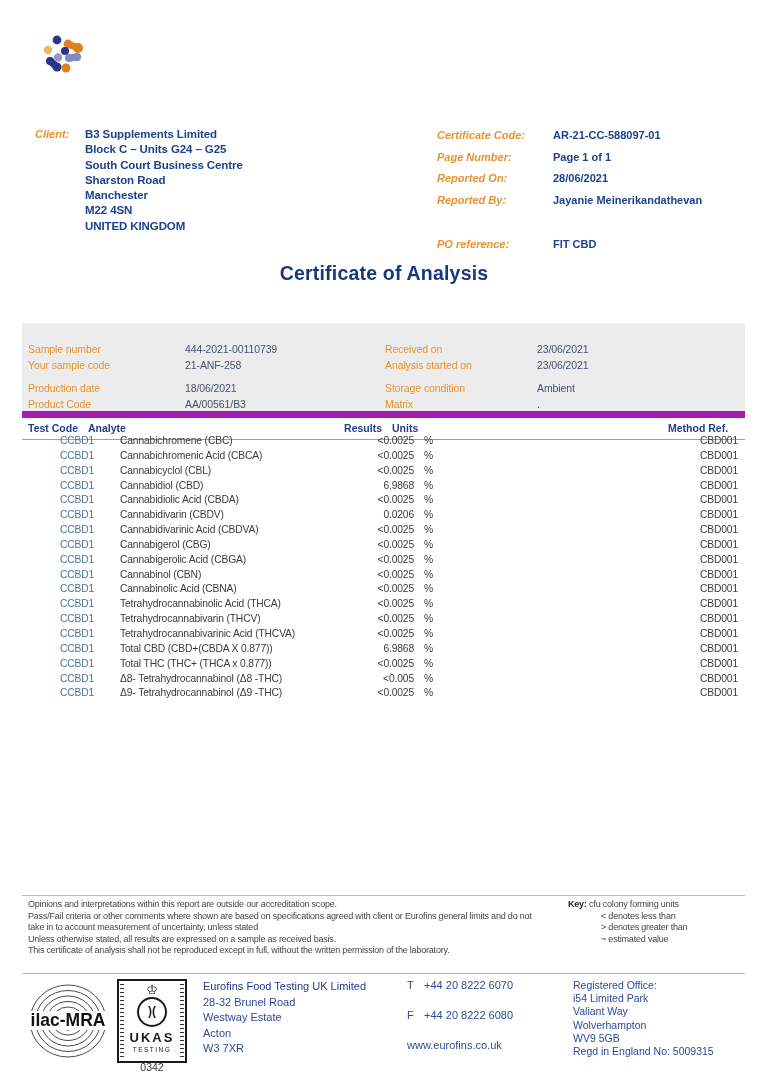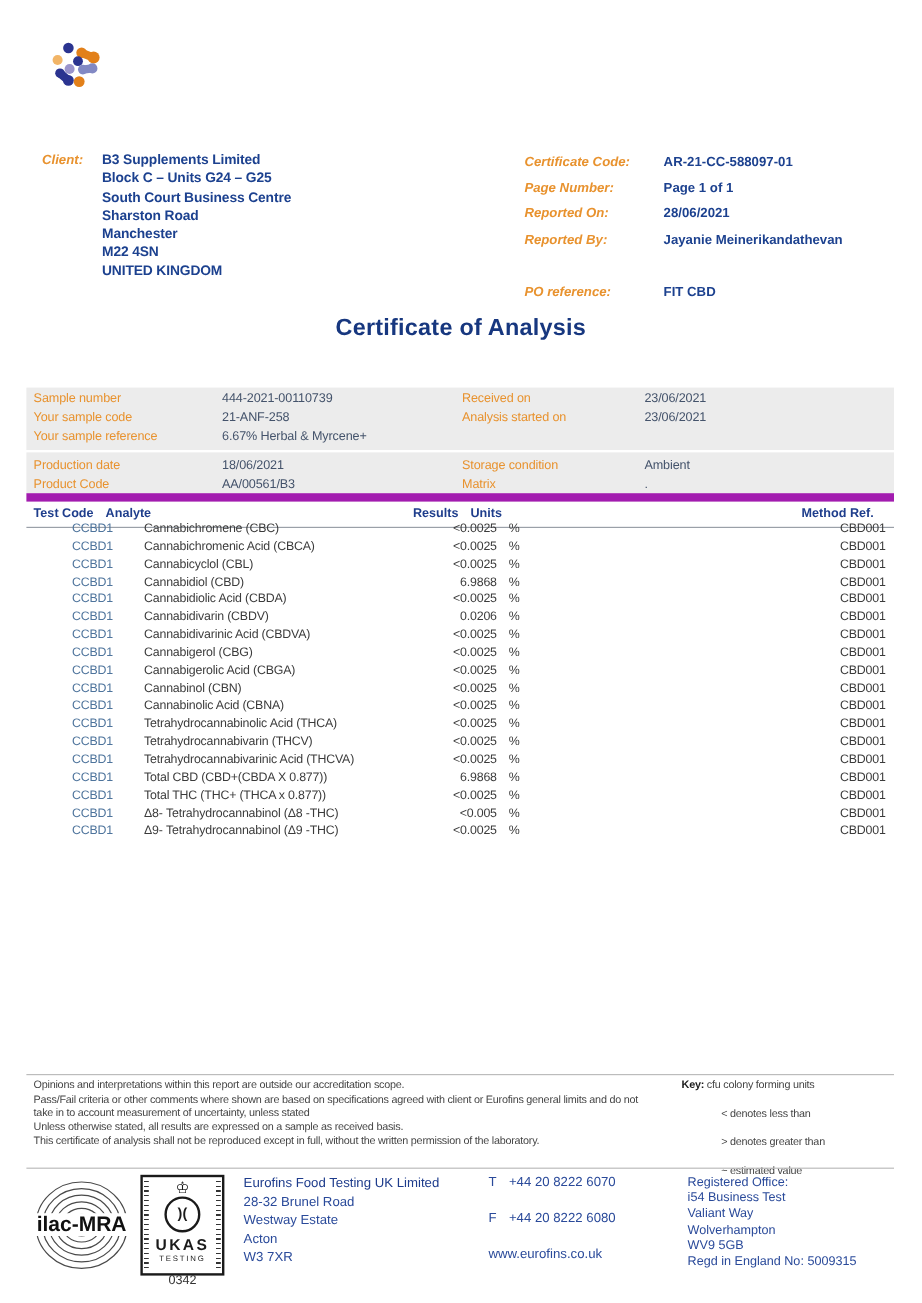--- a/index.html
+++ b/index.html
@@ -20,21 +20,21 @@
   .meta-label{display:inline-block;width:112px;font-weight:bold;font-style:italic;color:#e8922e;}
   .meta-value{position:absolute;left:116px;top:0;font-weight:bold;color:#1c418f;white-space:nowrap;}
 
   
   .doc-title{position:absolute;left:0;top:262px;width:768px;text-align:center;
              font-size:19.5px;font-weight:bold;color:#17377f;letter-spacing:0.2px;}
 
   
   .band{position:absolute;left:22px;width:723px;background:#ececec;font-size:10.5px;
         letter-spacing:-0.1px;}
-  .band1{top:323px;height:51px;padding-top:1px;}
+  .band1{top:323px;height:51px;padding-top:18px;}
   .band2{top:377px;height:31px;padding-top:3px;}
   .band-row{display:grid;grid-template-columns:157px 200px 152px 1fr;padding-left:6px;
             height:16.2px;line-height:16.2px;}
   .b-label{color:#e8922e;}
   .b-value{color:#44536b;white-space:nowrap;}
 
   
   .table-header{position:absolute;left:22px;top:411px;width:723px;height:21px;
                 border-top:7px solid #a21caf;border-bottom:1px solid #9aa0a8;
                 font-size:10.5px;font-weight:bold;color:#1f3e8c;}
@@ -52,21 +52,21 @@
 
   
   .sep{position:absolute;left:22px;width:723px;height:0;border-top:1px solid #bcbcbc;}
   .sep1{top:895px;}
   .sep2{top:973px;}
   .disclaimer{position:absolute;left:28px;top:899px;font-size:9px;color:#454545;
               line-height:11.6px;letter-spacing:-0.2px;white-space:nowrap;}
   .key-block{position:absolute;left:568px;top:899px;font-size:9px;color:#454545;
              line-height:11.6px;letter-spacing:-0.2px;}
   .key-label{font-weight:bold;color:#1a1a1a;}
-  .key-indent{padding-left:33px;margin-top:12px;}
+  .key-indent{padding-left:33px;}
 
   
   .ilac{position:absolute;left:26px;top:982px;}
   .ukas{position:absolute;left:117px;top:979px;width:66px;height:80px;
         border:2px solid #1a1a1a;background:#fff;text-align:center;}
   .ukas::before,.ukas::after{content:"";position:absolute;top:3px;bottom:3px;width:4px;
         background:repeating-linear-gradient(to bottom,#333 0 1px,transparent 1px 4px);}
   .ukas::before{left:1px;} .ukas::after{right:1px;}
   .ukas-crown{font-size:13px;line-height:14px;color:#1a1a1a;margin-top:2px;}
   .ukas-circle{width:26px;height:26px;border:2px solid #1a1a1a;border-radius:50%;
@@ -386,20 +386,20 @@
     </div>
     <div class="f-contact-row" style="top:30px">
       <span class="f-contact-prefix">F</span>
       <span>+44 20 8222 6080</span>
     </div>
     <div class="f-contact-row" style="top:60px">www.eurofins.co.uk</div>
   </div>
 
   <div class="f-registered">
     <div>Registered Office:</div>
-    <div>i54 Business Test</div>
+    <div>i54 Limited Park</div>
     <div>Valiant Way</div>
     <div>Wolverhampton</div>
     <div>WV9 5GB</div>
     <div>Regd in England No: 5009315</div>
   </div>
 
 </div>
 
 </body></html>

